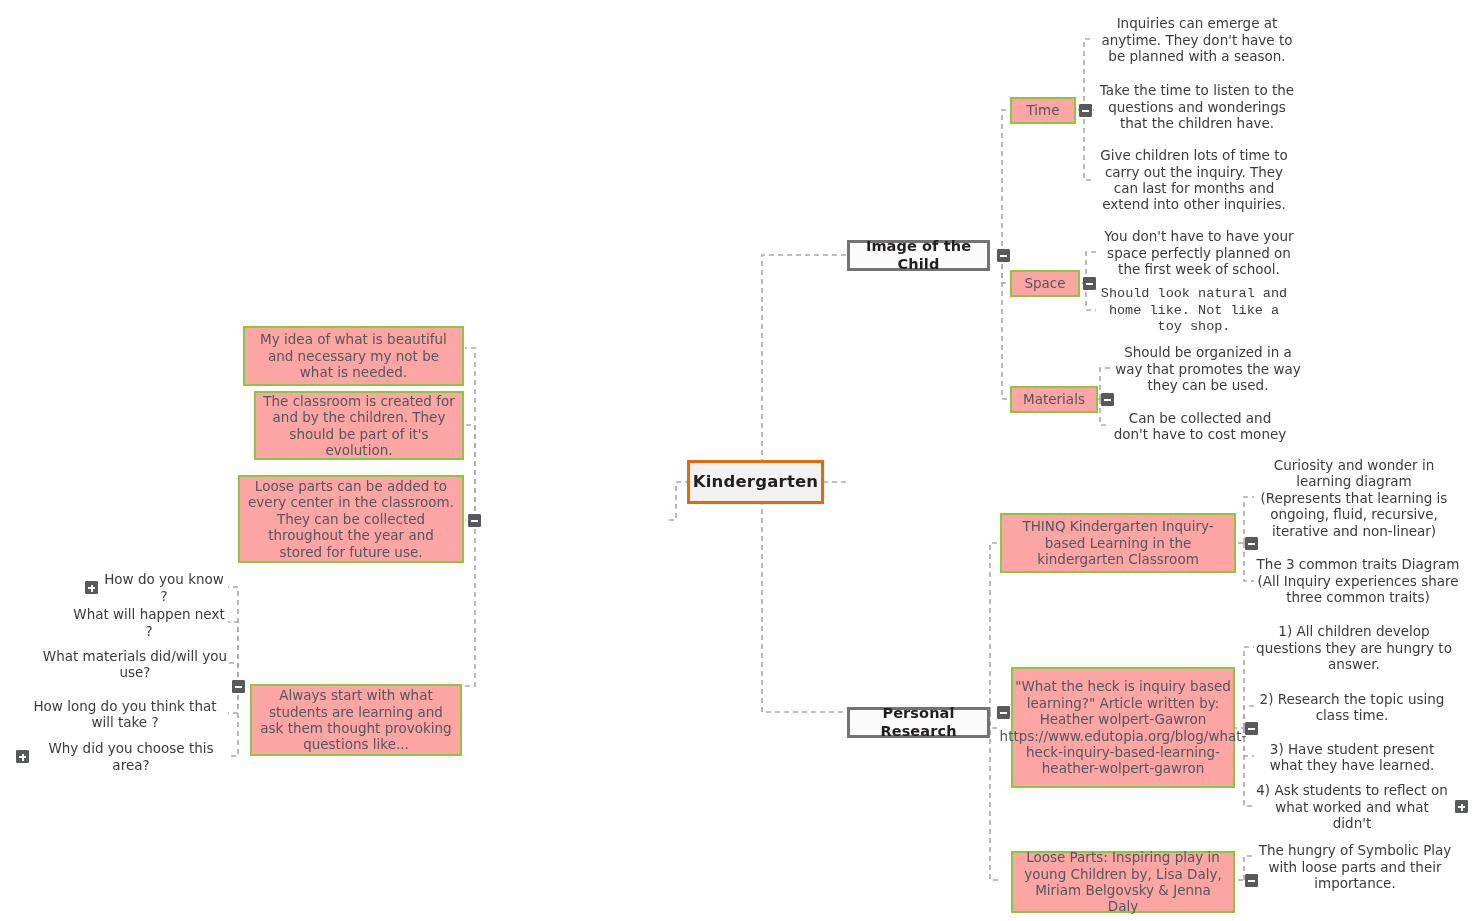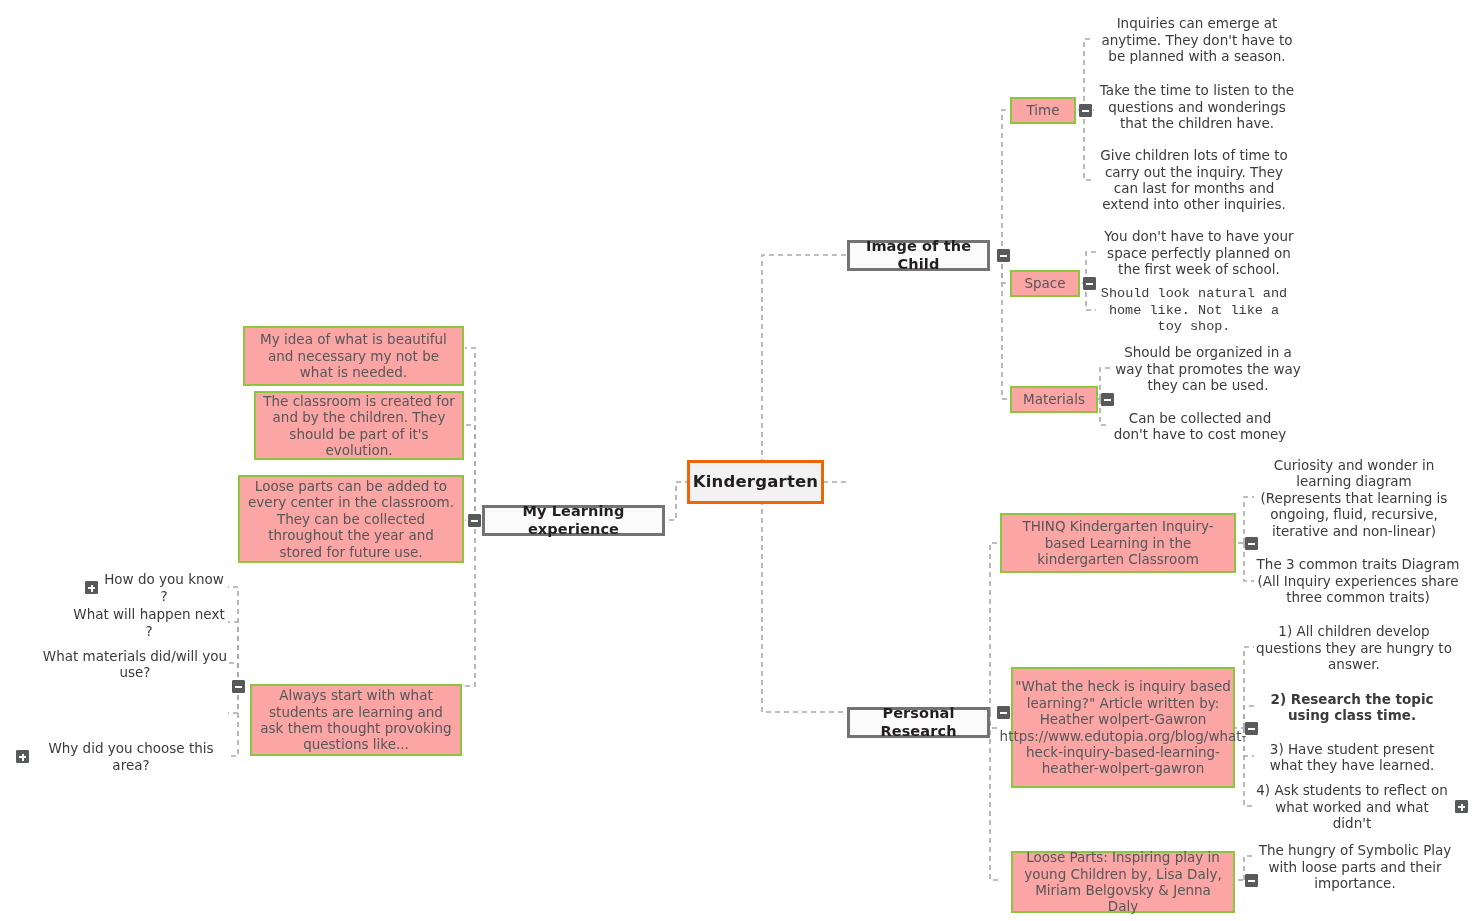--- a/index.html
+++ b/index.html
@@ -162,23 +162,20 @@
 
   <div class="node n-root" style="left:687px; top:460px; width:137px; height:44px;">
     <span>Kindergarten</span>
   </div>
 
   <div class="node n-main" style="left:847px; top:240px; width:143px; height:31px;">
     <span>Image of the Child</span>
   </div>
   <div class="toggle" style="left:997px; top:249px;"></div>
 
-  <div class="node n-main" style="left:482px; top:505px; width:183px; height:31px;">
-    <span>My Learning experience</span>
-  </div>
   <div class="toggle" style="left:468px; top:514px;"></div>
 
   <div class="node n-main" style="left:847px; top:698px; width:143px; height:31px;margin-top:9px;">
     <span>Personal Research</span>
   </div>
   <div class="toggle" style="left:997px; top:706px;"></div>
 
   <div class="node n-sub" style="left:1010px; top:97px; width:66px; height:27px;">
     <span>Time</span>
   </div>
@@ -236,21 +233,21 @@
   <div class="node n-leaf" style="left:1254px; top:459px; width:200px; height:78px;">
     <span>Curiosity and wonder in learning diagram (Represents that learning is ongoing, fluid, recursive, iterative and non-linear)</span>
   </div>
   <div class="node n-leaf" style="left:1254px; top:552px; width:208px; height:58px;">
     <span>The 3 common traits Diagram (All Inquiry experiences share three common traits)</span>
   </div>
 
   <div class="node n-leaf" style="left:1254px; top:619px; width:200px; height:58px;">
     <span>1) All children develop questions they are hungry to answer.</span>
   </div>
-  <div class="node n-leaf" style="left:1254px; top:688px; width:196px; height:38px;font-weight:bold;">
+  <div class="node n-leaf" style="left:1254px; top:688px; width:196px; height:38px;">
     <span>2) Research the topic using class time.</span>
   </div>
   <div class="node n-leaf" style="left:1254px; top:738px; width:196px; height:38px;">
     <span>3) Have student present what they have learned.</span>
   </div>
   <div class="node n-leaf" style="left:1254px; top:788px; width:196px; height:38px;">
     <span>4) Ask students to reflect on what worked and what didn't</span>
   </div>
   <div class="toggle plus" style="left:1455px; top:800px;"></div>
 
@@ -281,19 +278,22 @@
   <div class="toggle plus" style="left:85px; top:581px;"></div>
 
   <div class="node n-leaf" style="left:70px; top:613px; width:158px; height:19px; justify-content:flex-end;">
     <span>What will happen next ?</span>
   </div>
 
   <div class="node n-leaf" style="left:42px; top:645px; width:186px; height:38px;">
     <span>What materials did/will you use?</span>
   </div>
 
+  <div class="node n-leaf" style="left:22px; top:695px; width:206px; height:38px;">
+    <span>How long do you think that will take ?</span>
+  </div>
 
   <div class="node n-leaf" style="left:34px; top:747px; width:194px; height:19px; justify-content:flex-end;">
     <span>Why did you choose this area?</span>
   </div>
   <div class="toggle plus" style="left:16px; top:750px;"></div>
 
 </div>
 
 </body></html>

